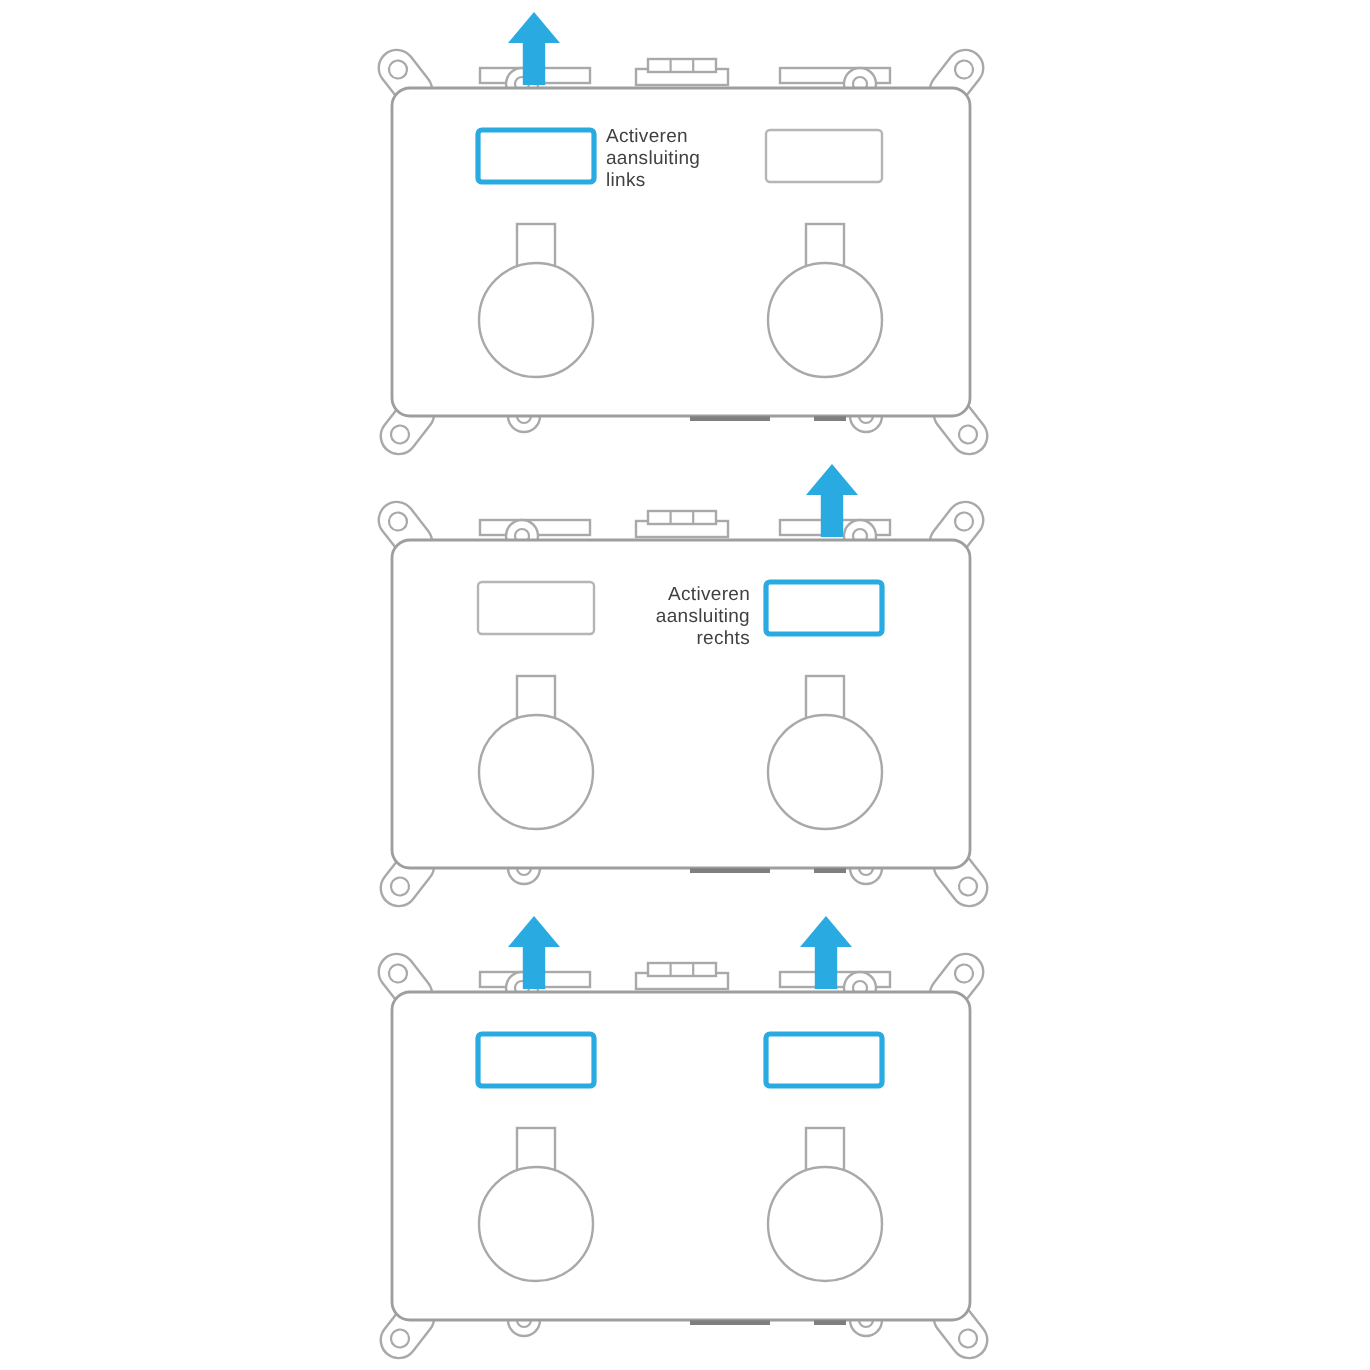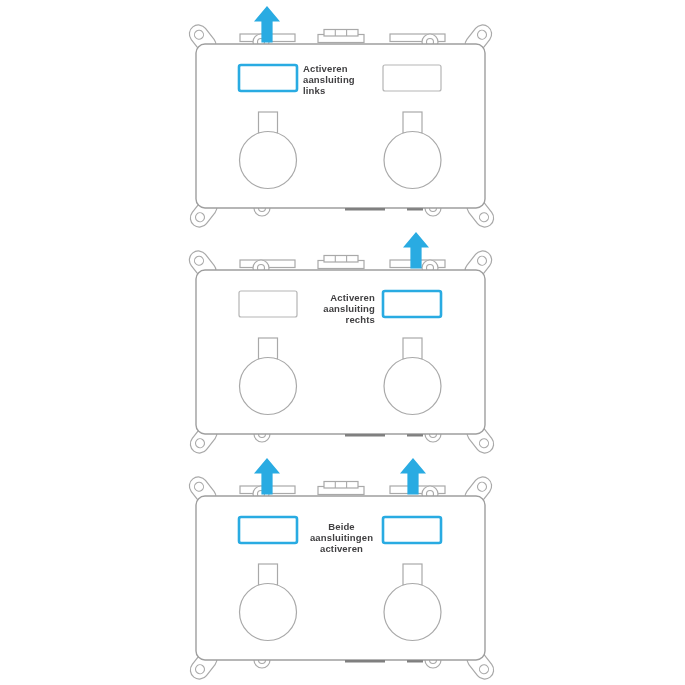--- a/index.html
+++ b/index.html
@@ -28,21 +28,21 @@
   .seg{fill:none;stroke:var(--line_dark);stroke-width:2.4;}
   .slot{fill:#ffffff;}
   .slot.on{stroke:var(--accent);stroke-width:2.6;}
   .slot.off{stroke:var(--line_light);stroke-width:1.2;}
   .arrow{fill:var(--accent);stroke:none;}
 
   .caption{
     position:absolute;
     font-size:9.5px;
     line-height:11px;
-    font-weight:bold;
+    font-weight:normal;
     letter-spacing:.15px;
     color:var(--text);
     white-space:pre-line;
   }
   .cap-1{left:123px;top:63px;width:72px;text-align:left;}
   .cap-2{left:107px;top:66px;width:88px;text-align:right;}
   .cap-3{left:120px;top:69px;width:83px;text-align:center;}
 </style>
 </head>
 <body>
@@ -182,18 +182,15 @@
       <line class="seg" x1="227" y1="209.3" x2="243" y2="209.3"></line>
       <rect class="slot on" x="59" y="65" width="58" height="26" rx="2"></rect>
       <rect class="slot on" x="203" y="65" width="58" height="26" rx="2"></rect>
       <rect class="ln" x="78.5" y="112" width="19" height="21"></rect>
       <circle class="ln" cx="88" cy="160" r="28.5"></circle>
       <rect class="ln" x="223" y="112" width="19" height="21"></rect>
       <circle class="ln" cx="232.5" cy="160" r="28.5"></circle>
       <path class="arrow" transform="translate(87,6)" d="M0 0 L13 15.5 L5.6 15.5 L5.6 36.5 L-5.6 36.5 L-5.6 15.5 L-13 15.5 Z"></path>
       <path class="arrow" transform="translate(233,6)" d="M0 0 L13 15.5 L5.6 15.5 L5.6 36.5 L-5.6 36.5 L-5.6 15.5 L-13 15.5 Z"></path>
     </svg>
-    <div class="caption cap-3">Beide
-aansluitingen
-activeren</div>
   </section>
 
 </div>
 
 </body></html>

